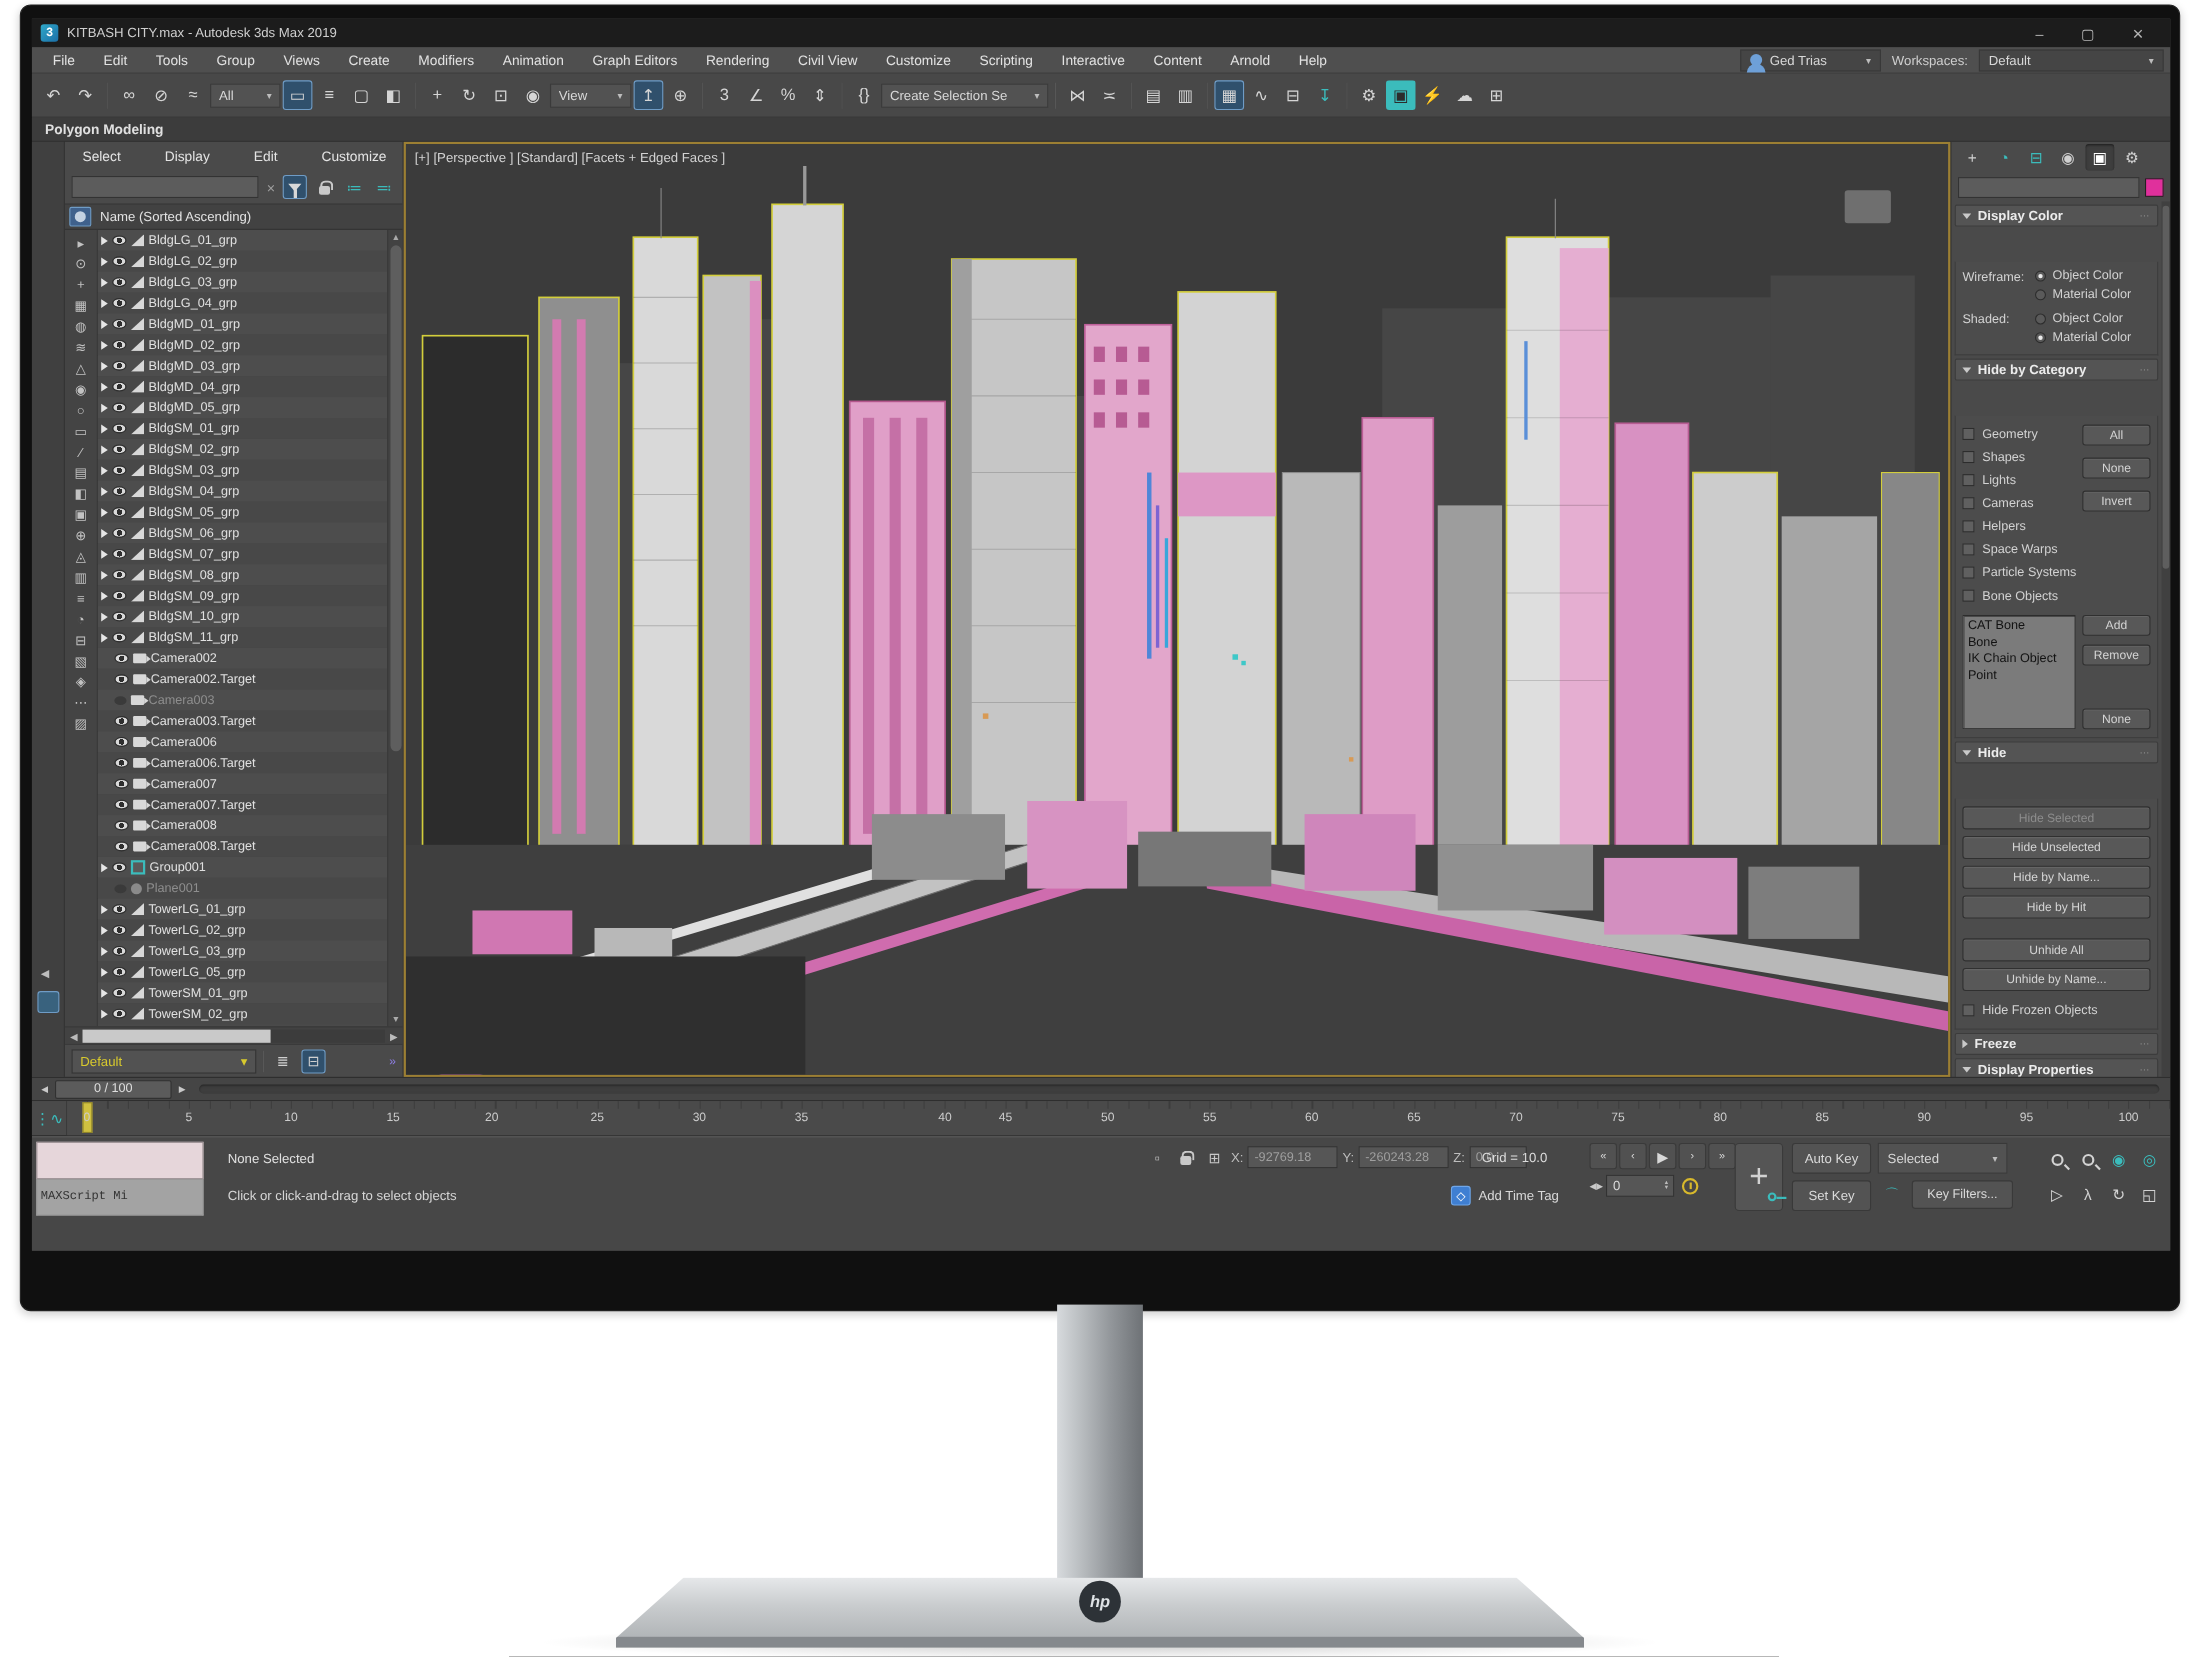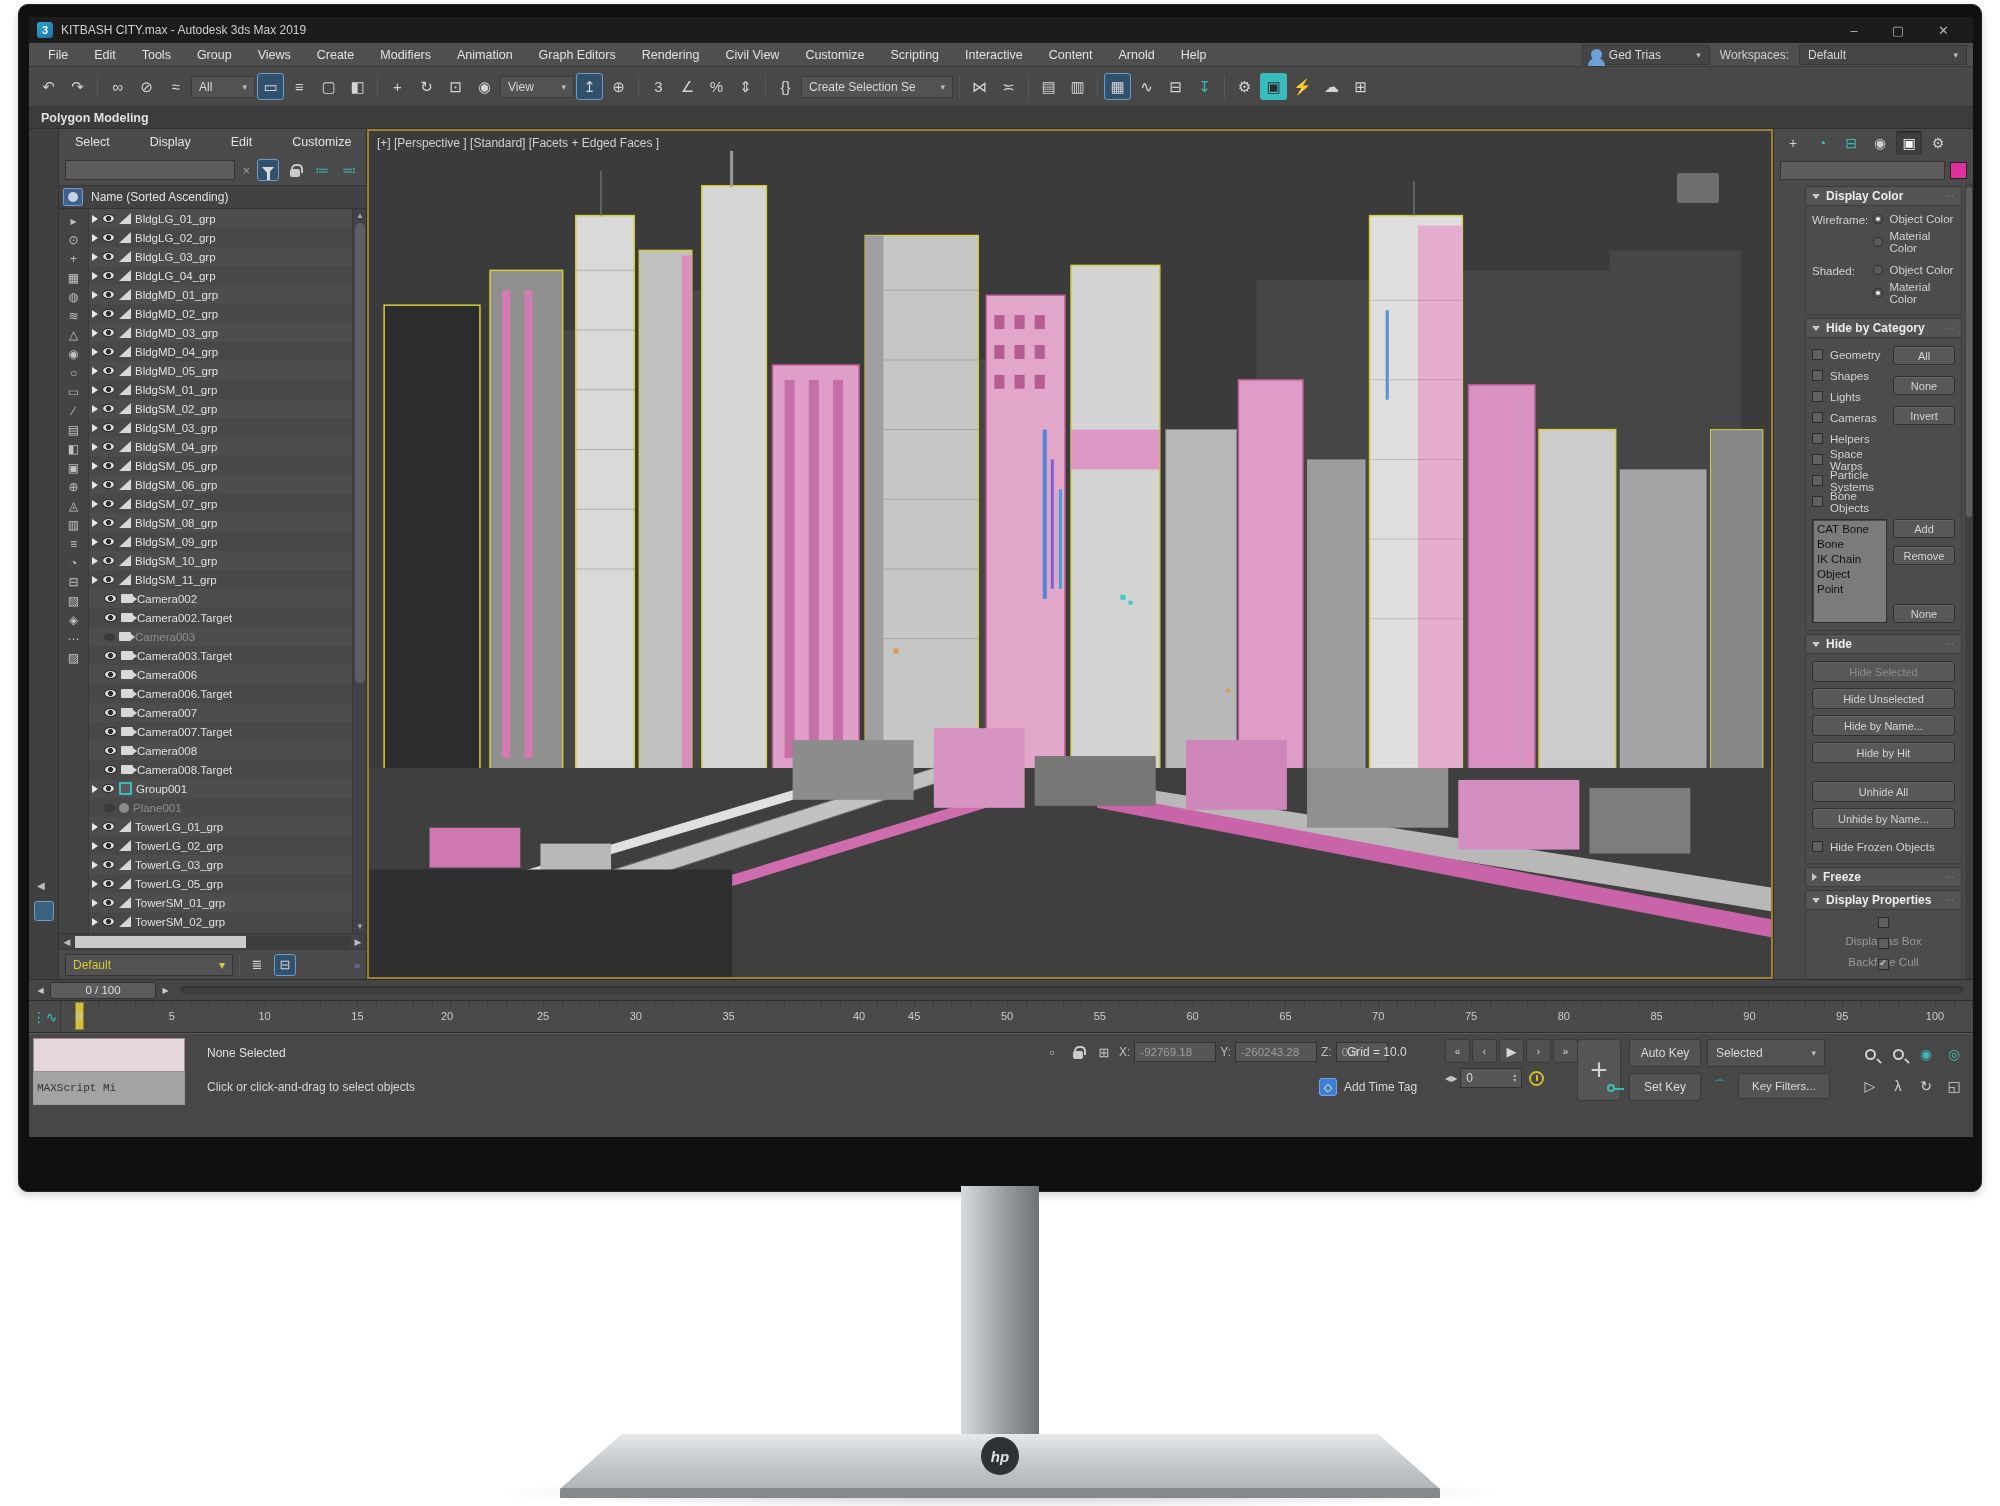--- a/index.html
+++ b/index.html
@@ -114,30 +114,30 @@
   
   .cmdpanel { width:200px; background:#4a4a4a; border-left:1px solid #2f2f2f; display:flex; flex-direction:column; overflow:hidden; flex:none; }
   .cp-tabs { height:28px; display:flex; align-items:center; gap:3px; padding:0 6px; flex:none; }
   .cp-tab { width:26px; height:24px; display:flex; align-items:center; justify-content:center; color:#d0d0d0; font-size:14px; border-radius:3px; }
   .cp-tab.teal { color:#3bbcbc; }
   .cp-tab.active { background:#3e3e3e; box-shadow:inset 0 1px 2px rgba(0,0,0,.5); color:#fff; }
   .cp-name { height:26px; display:flex; align-items:center; gap:5px; padding:0 6px; flex:none; }
   .cp-name input { flex:1; height:19px; background:#5c5c5c; border:1px solid #333; color:#ddd; padding:0 4px; font-size:11px; }
   .swatch { width:17px; height:17px; border:1px solid #222; flex:none; }
   .cp-scroll { flex:1; display:flex; overflow:hidden; }
-  .cp-roll { flex:1; overflow:hidden;padding-left:28px; }
+  .cp-roll { flex:1; overflow:hidden; }
   .cp-sb { width:8px; background:#404040; position:relative; flex:none; }
   .cp-sb i { position:absolute; left:1px; top:4px; width:6px; height:330px; background:#5e5e5e; border-radius:3px; }
   .rollout { margin:3px 3px 0 3px; }
   .roll-head { height:20px; background:#545454; border:1px solid #3c3c3c; border-radius:2px; display:flex; align-items:center; gap:6px; padding:0 6px; }
   .roll-head .tri { width:0; height:0; border-left:4px solid transparent; border-right:4px solid transparent; border-top:5px solid #c9c9c9; }
   .roll-head .tri.closed { border-top:4px solid transparent; border-bottom:4px solid transparent; border-left:5px solid #c9c9c9; border-right:none; }
   .roll-head b { color:#ececec; font-size:12px; }
   .roll-head .grip { margin-left:auto; color:#8a8a8a; font-size:9px; letter-spacing:1px; }
-  .roll-body { background:#4c4c4c; border:1px solid #3e3e3e; border-top:none; padding:7px 6px; }
+  .roll-body { background:#4c4c4c; border:1px solid #3e3e3e; border-top:none; padding:7px 6px;margin-top:32px; }
   .dc-row { display:flex; margin-bottom:10px; }
   .dc-row .dcl { width:66px; color:#d2d2d2; font-size:11.5px; padding-top:1px; }
   .radio-col { display:flex; flex-direction:column; gap:5px; }
   .radio-line { display:flex; align-items:center; gap:6px; color:#d2d2d2; font-size:11.5px; }
   .radio { width:10px; height:10px; border-radius:50%; background:#5a5a5a; border:1px solid #2d2d2d; position:relative; flex:none; }
   .radio.sel::after { content:""; position:absolute; left:2px; top:2px; width:4px; height:4px; border-radius:50%; background:#ececec; }
   .cb { width:11px; height:11px; background:#606060; border:1px solid #2c2c2c; position:relative; flex:none; }
   .cb.checked::after { content:"✓"; position:absolute; left:0px; top:-3px; color:#e6e6e6; font-size:10px; }
   .cb-line { display:flex; align-items:center; gap:7px; color:#d2d2d2; font-size:11.5px; height:19px; }
   .cb-line.dis { color:#9a9a9a;flex-direction:column; }

